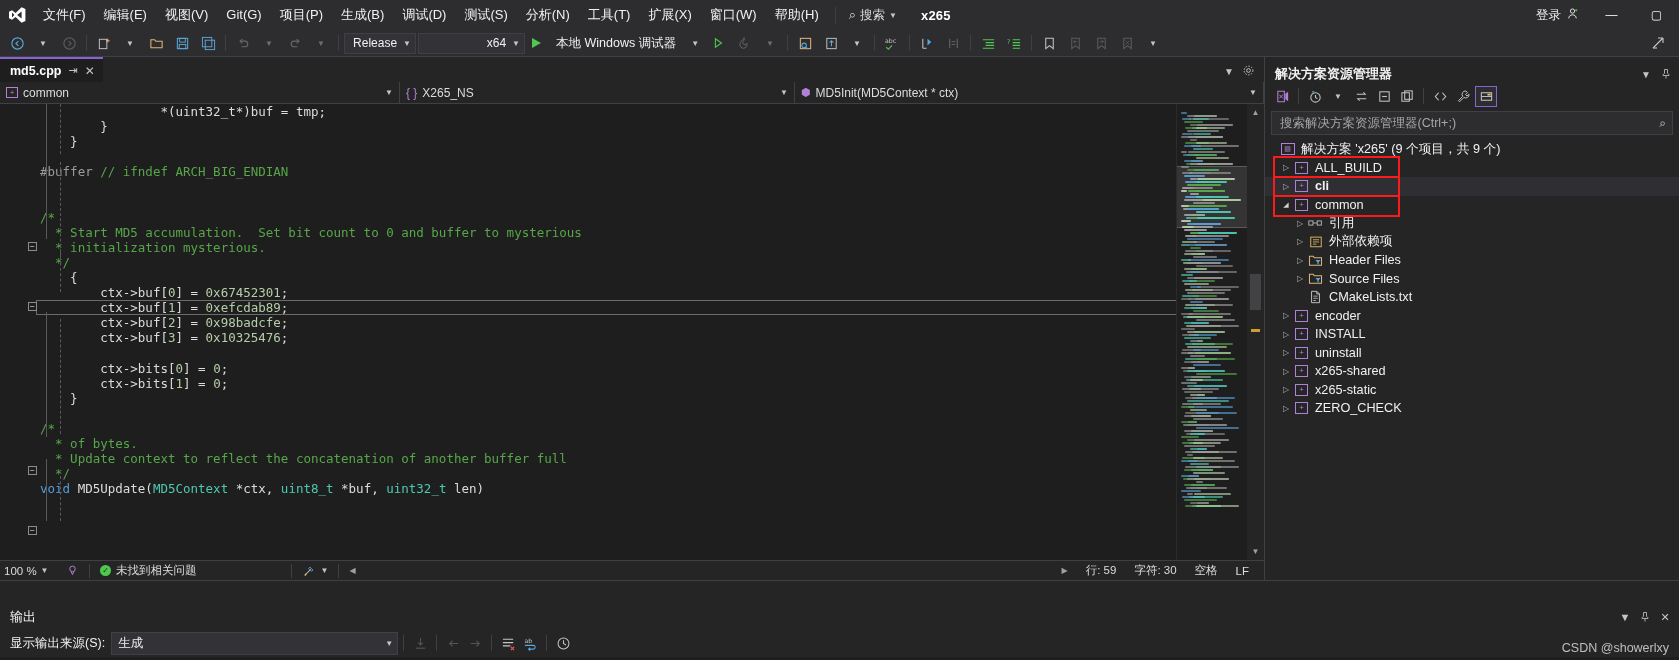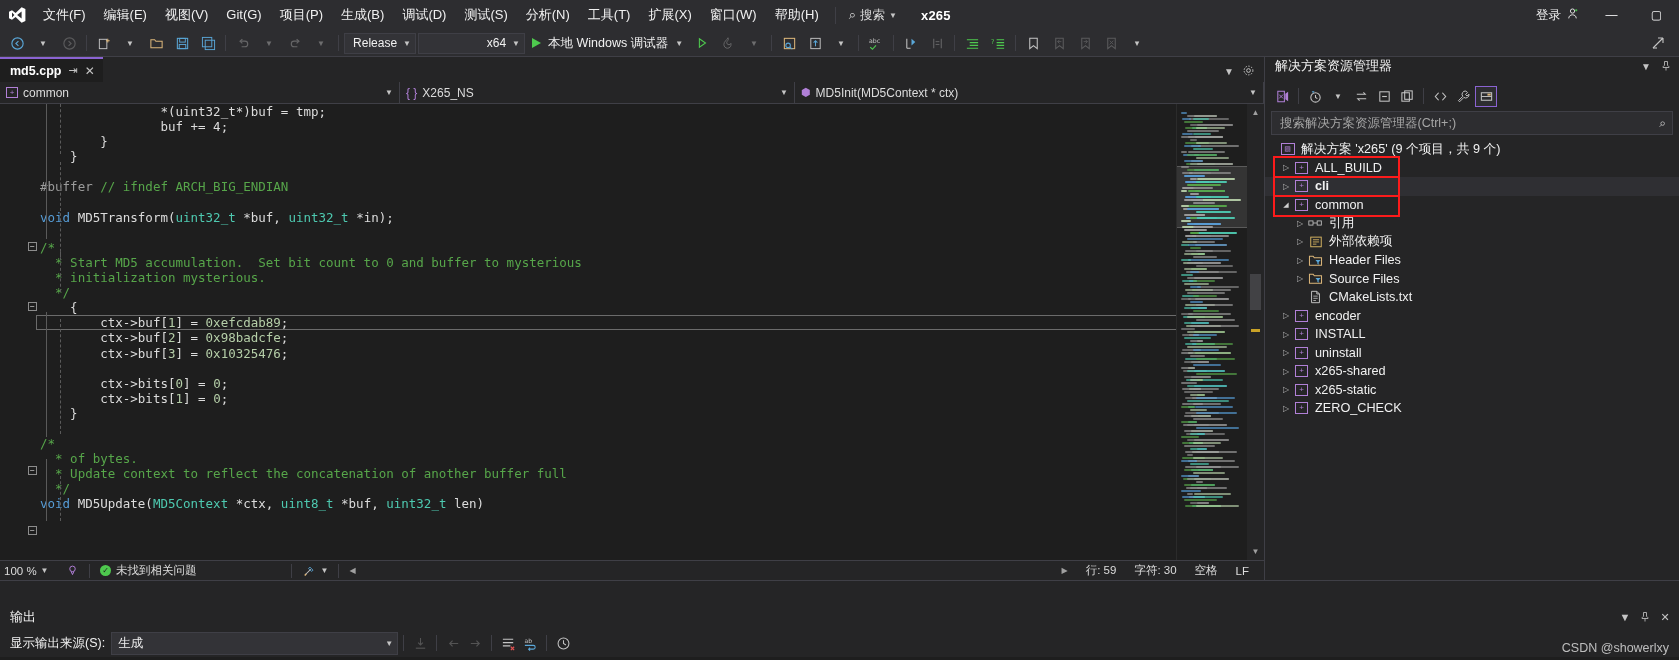--- a/index.html
+++ b/index.html
@@ -27,21 +27,21 @@
   .toolbar{height:26px;background:#2d2d30;display:flex;align-items:center;flex:0 0 26px;padding-left:4px;border-bottom:1px solid #3f3f46;}
   .tbtn{height:22px;min-width:22px;padding:0 2px;display:flex;align-items:center;justify-content:center;color:#c5c5c5;}
   .tbtn.dis{opacity:.42;}
   .tsep{width:1px;height:16px;background:#3f3f46;margin:0 4px;}
   .combo{height:19px;background:#333337;border:1px solid #3f3f46;color:#f1f1f1;font-size:12px;
          display:flex;align-items:center;padding:0 4px 0 6px;margin:0 1px;}
   .combo .cv{flex:1;white-space:nowrap;overflow:hidden;text-align:right;}
   .combo .ca{font-size:8px;color:#c5c5c5;margin-left:6px;}
   .combo.release{width:60px;}
   .combo.plat{width:95px;}
-  .run-btn{display:flex;align-items:center;gap:7px;height:22px;padding:0 6px;color:#f1f1f1;font-size:12.5px;white-space:nowrap;}
+  .run-btn{display:flex;align-items:center;gap:15px;height:22px;padding:0 6px;color:#f1f1f1;font-size:12.5px;white-space:nowrap;}
   .tri{width:0;height:0;border-left:9px solid #4ec94e;border-top:5.5px solid transparent;border-bottom:5.5px solid transparent;}
   .tb-right{margin-left:auto;padding-right:8px;display:flex;align-items:center;}
 
   
   .main{flex:1;display:flex;min-height:0;background:#1e1e1e;}
   .left{flex:1;display:flex;flex-direction:column;min-width:0;}
 
   
   .tabstrip{height:25px;background:#252526;display:flex;align-items:flex-end;flex:0 0 25px;position:relative;}
   .tab{height:25px;display:flex;align-items:center;gap:7px;padding:0 8px 0 10px;background:#1e1e1e;
@@ -103,21 +103,21 @@
   .zoomcombo{width:58px;height:19px;display:flex;align-items:center;padding-left:4px;gap:4px;}
   .es-sep{width:1px;height:14px;background:#3f3f46;margin:0 6px;}
   .es-item{display:flex;align-items:center;gap:5px;padding:0 4px;white-space:nowrap;}
   .dot-ok{width:11px;height:11px;border-radius:50%;background:#4ec94e;color:#1e1e1e;font-size:8px;
           display:flex;align-items:center;justify-content:center;line-height:1;}
   .es-right{margin-left:auto;display:flex;align-items:center;gap:0;padding-right:6px;}
   .es-right .cell{padding:0 9px;white-space:nowrap;}
 
   
   .right{width:414px;flex:0 0 414px;background:#252526;display:flex;flex-direction:column;border-left:1px solid #3f3f46;}
-  .se-head{height:26px;display:flex;align-items:flex-start;padding:0 4px 0 10px;flex:0 0 26px;}
+  .se-head{height:26px;display:flex;align-items:flex-end;padding:0 4px 0 10px;flex:0 0 26px;font-weight:bold;}
   .se-title{font-size:13px;color:#f1f1f1;}
   .se-head-right{margin-left:auto;display:flex;align-items:center;gap:2px;}
   .se-hb{width:18px;height:18px;display:flex;align-items:center;justify-content:center;color:#c5c5c5;font-size:10px;}
   .se-tools{height:26px;display:flex;align-items:center;padding:0 6px;gap:1px;flex:0 0 26px;}
   .se-tb{width:22px;height:21px;display:flex;align-items:center;justify-content:center;color:#c5c5c5;font-size:13px;}
   .se-tb.active{border:1px solid #8a63d2;box-sizing:border-box;background:#2d2d30;}
   .se-search{height:22px;margin:2px 6px 3px 6px;background:#2d2d30;border:1px solid #3f3f46;display:flex;align-items:center;
              padding:0 6px;flex:0 0 22px;}
   .se-search input{flex:1;background:transparent;border:0;outline:0;color:#cfcfcf;font-size:12.5px;
                    font-family:"Liberation Sans",sans-serif;}
@@ -417,33 +417,32 @@
           <span class="cdn">▼</span>
         </div>
       </div>
 
       <div class="editrow">
         <div class="code">
           <div class="indic"></div>
           <div class="glyph"></div>
           <div class="codearea" id="codearea">
               <div class="ln">                <span class="op">*(uint32_t*)buf = tmp;</span></div>
-              <div class="ln">                <span class="op">buf += 4;</span></div>
               <div class="ln">        <span class="op">}</span></div>
               <div class="ln">    <span class="op">}</span></div>
               <div class="ln">&nbsp;</div>
               <div class="ln"><span class="pp">#buffer </span><span class="cm">// ifndef ARCH_BIG_ENDIAN</span></div>
               <div class="ln">&nbsp;</div>
-              <div class="ln"><span class="kw">void </span><span class="fn">MD5Transform(</span><span class="ty">uint32_t</span><span class="op"> *buf, </span><span class="ty">uint32_t</span><span class="op"> *in);</span></div>
               <div class="ln">&nbsp;</div>
               <div class="ln"><span class="cm">/*</span></div>
               <div class="ln">  <span class="cm">* Start MD5 accumulation.  Set bit count to 0 and buffer to mysterious</span></div>
               <div class="ln">  <span class="cm">* initialization mysterious.</span></div>
               <div class="ln">  <span class="cm">*/</span></div>
               <div class="ln">    <span class="op">{</span></div>
+              <div class="ln">        <span class="op">ctx-&gt;buf[</span><span class="num">0</span><span class="op">] = </span><span class="num">0x67452301</span><span class="op">;</span></div>
               <div class="ln cur">        <span class="op">ctx-&gt;buf[</span><span class="num">1</span><span class="op">] = </span><span class="num">0xefcdab89</span><span class="op">;</span></div>
               <div class="ln">        <span class="op">ctx-&gt;buf[</span><span class="num">2</span><span class="op">] = </span><span class="num">0x98badcfe</span><span class="op">;</span></div>
               <div class="ln">        <span class="op">ctx-&gt;buf[</span><span class="num">3</span><span class="op">] = </span><span class="num">0x10325476</span><span class="op">;</span></div>
               <div class="ln">&nbsp;</div>
               <div class="ln">        <span class="op">ctx-&gt;bits[</span><span class="num">0</span><span class="op">] = </span><span class="num">0</span><span class="op">;</span></div>
               <div class="ln">        <span class="op">ctx-&gt;bits[</span><span class="num">1</span><span class="op">] = </span><span class="num">0</span><span class="op">;</span></div>
               <div class="ln">    <span class="op">}</span></div>
               <div class="ln">&nbsp;</div>
               <div class="ln"><span class="cm">/*</span></div>
               <div class="ln">  <span class="cm">* of bytes.</span></div>

